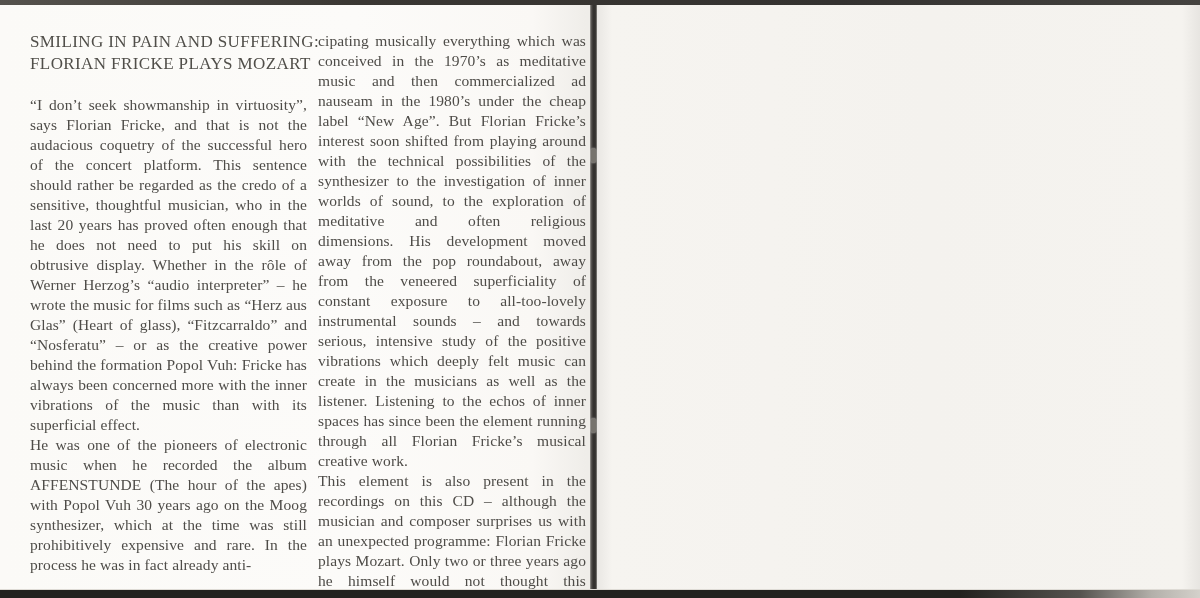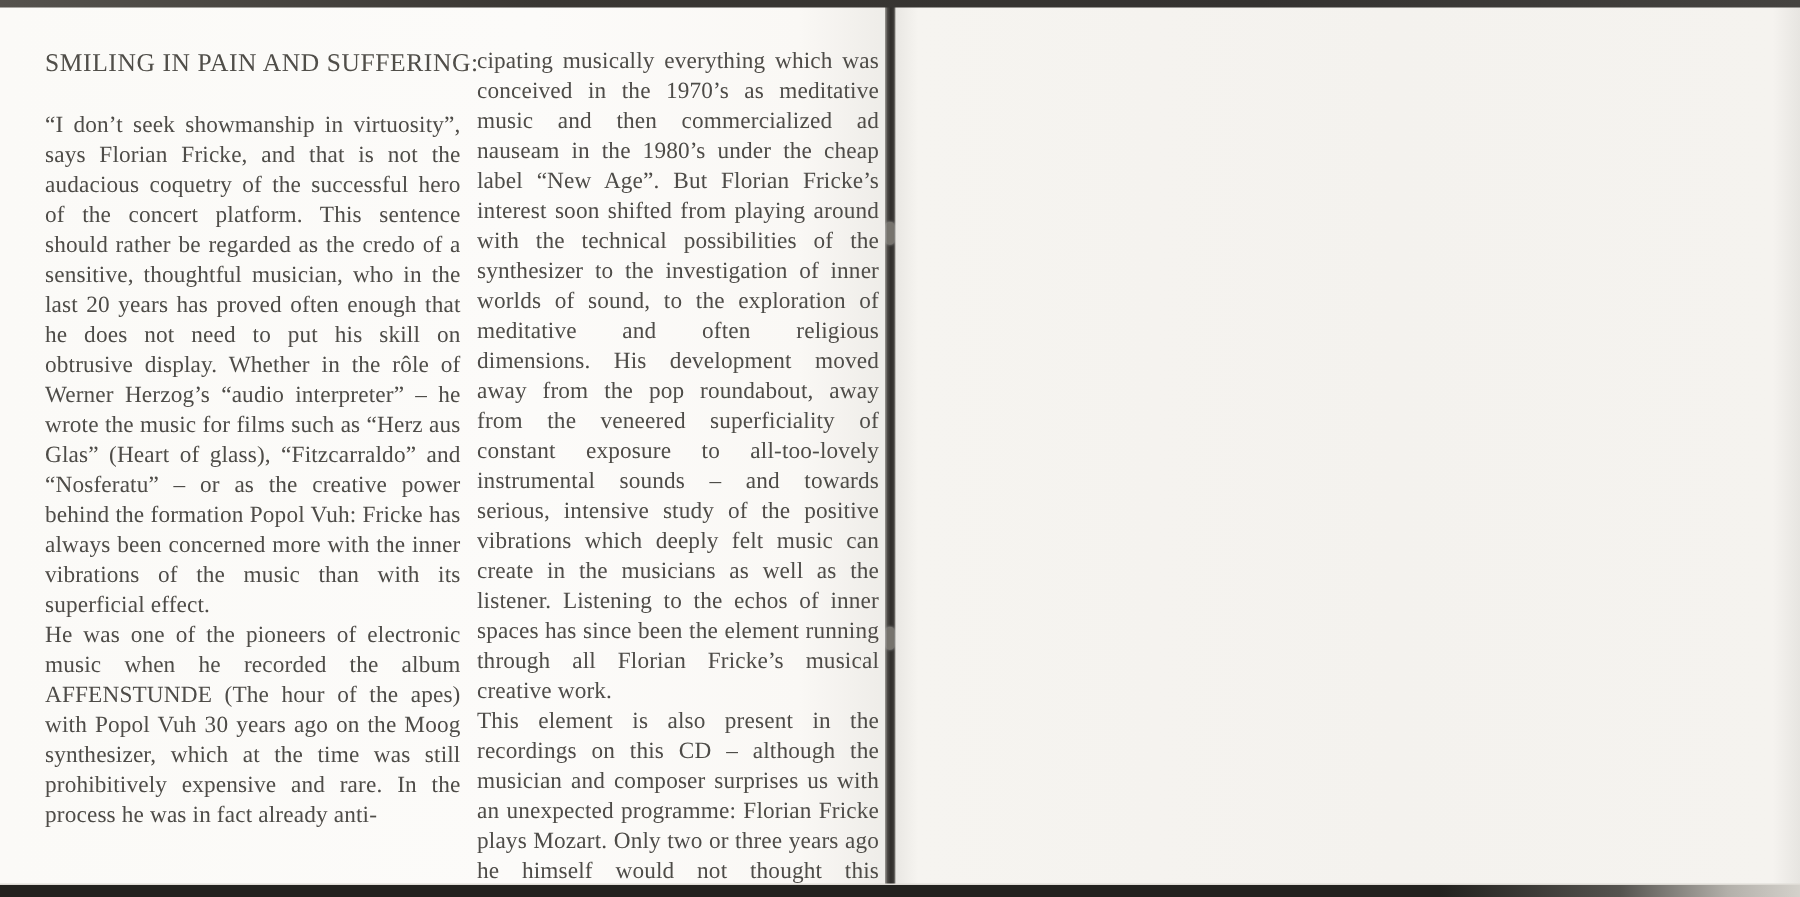--- a/index.html
+++ b/index.html
@@ -56,20 +56,21 @@
 <body>
 
 <div class="spread">
 
   <div class="edge top"></div>
 
   <div class="page left">
     <div class="col" id="col1">
       <h1 class="title">
         <span>SMILING IN PAIN AND SUFFERING:</span>
+        <span>FLORIAN FRICKE PLAYS MOZART</span>
       </h1>
       <p>“I don’t seek showmanship in virtuosity”, says Florian Fricke, and that is not the audacious coquetry of the successful hero of the concert platform. This sentence should rather be regarded as the credo of a sensitive, thoughtful musician, who in the last 20 years has proved often enough that he does not need to put his skill on obtrusive display. Whether in the rôle of Werner Herzog’s “audio interpreter” – he wrote the music for films such as “Herz aus Glas” (Heart of glass), “Fitzcarraldo” and “Nosferatu” – or as the creative power behind the formation Popol Vuh: Fricke has always been concerned more with the inner vibrations of the music than with its superficial effect.</p>
       <p>He was one of the pioneers of electronic music when he recorded the album AFFENSTUNDE (The hour of the apes) with Popol Vuh 30 years ago on the Moog synthesizer, which at the time was still prohibitively expensive and rare. In the process he was in fact already anti-</p>
     </div>
     <div class="col" id="col2">
       <p>cipating musically everything which was conceived in the 1970’s as meditative music and then commercialized ad nauseam in the 1980’s under the cheap label “New Age”. But Florian Fricke’s interest soon shifted from playing around with the technical possibilities of the synthesizer to the investigation of inner worlds of sound, to the exploration of meditative and often religious dimensions. His development moved away from the pop roundabout, away from the veneered superficiality of constant exposure to all-too-lovely instrumental sounds – and towards serious, intensive study of the positive vibrations which deeply felt music can create in the musicians as well as the listener. Listening to the echos of inner spaces has since been the element running through all Florian Fricke’s musical creative work.</p>
       <p>This element is also present in the recordings on this CD – although the musician and composer surprises us with an unexpected programme: Florian Fricke plays Mozart. Only two or three years ago he himself would not thought this possible:</p>
     </div>
   </div>
 

